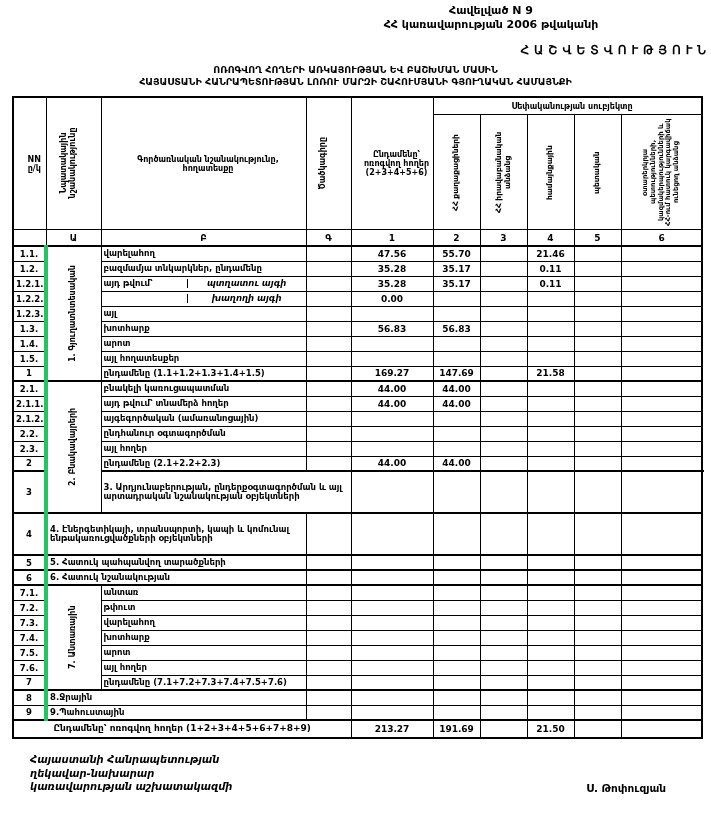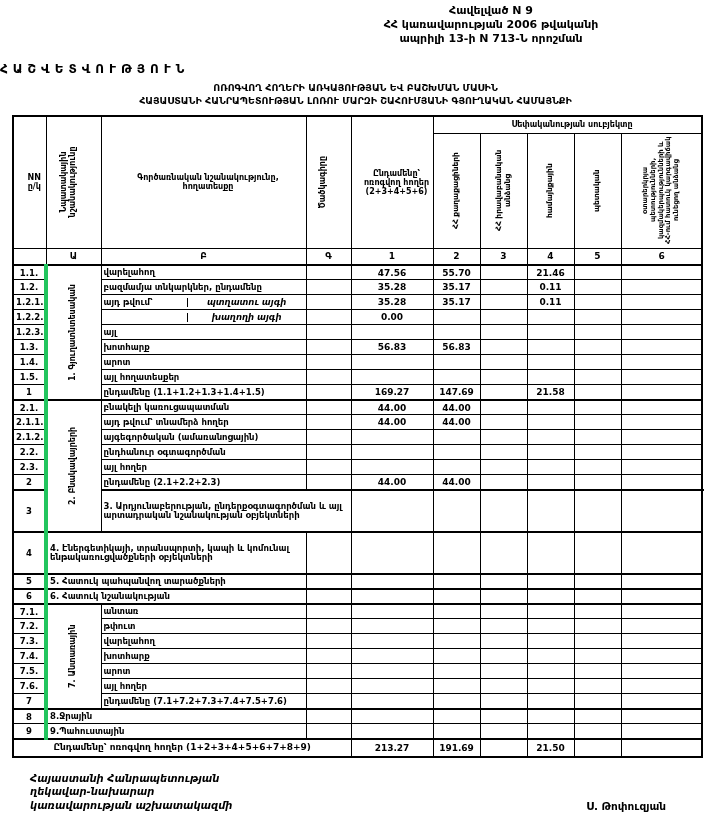--- a/index.html
+++ b/index.html
@@ -1,22 +1,22 @@
 <!DOCTYPE html>
 <html><head>
 <meta charset="utf-8">
 <style>
   html,body{margin:0;padding:0;}
   body{
     width:711px;height:834px;background:#ffffff;color:#000;
     font-family:"DejaVu Sans",sans-serif;font-weight:bold;
     -webkit-font-smoothing:none;
   }
-  .annex{width:380px;margin:4px 30px 17px auto;text-align:center;font-size:11px;line-height:1.25;}
-  .title{ text-align:left;font-size:12px;letter-spacing:5px;margin-top:8px;}
+  .annex{width:380px;margin:4px 30px 11px auto;text-align:center;font-size:11px;line-height:1.25;}
+  .title{ text-align:right;font-size:12px;letter-spacing:5px;margin-top:8px;font-family:Liberation Serif, serif;}
   .subtitle{text-align:center;font-size:9.5px;line-height:1.3;margin-top:6px;}
   .tablewrap{margin:8px 10px 0 12px;}
   table{border-collapse:collapse;table-layout:fixed;width:689px;border:2px solid #000;}
   col.c-nn{width:33px}col.c-purpose{width:55px}col.c-func{width:205px}col.c-code{width:45px}
   col.c-total{width:82px}col.c-o1,col.c-o2,col.c-o3,col.c-o4{width:47px}col.c-o5{width:81px}
   th,td{border:1px solid #000;padding:0 2px;overflow:hidden;font-weight:bold;}
   thead th{font-size:7.5px;line-height:1.15;text-align:center;vertical-align:middle;font-weight:bold;}
   .group-row th{height:16px;font-size:8px;padding-left:11px;}
   .vhead{writing-mode:vertical-rl;transform:rotate(180deg);height:110px;font-size:7.5px;padding:2px 0;}
   .vhead.small{font-size:6.8px;}
@@ -39,21 +39,20 @@
   .footer{display:flex;justify-content:space-between;align-items:flex-end;padding:0 45px 0 30px;margin-top:14px;}
   .footer .left{font-size:10px;line-height:1.35;font-style:italic;}
   .footer .right{font-size:10.5px;}
 </style>
 </head>
 <body>
 
 <div class="annex">
   <div>Հավելված N 9</div>
   <div>ՀՀ կառավարության 2006 թվականի</div>
-  <div>ապրիլի 13-ի N 713-Ն որոշման</div>
 </div>
 
 <div class="title">ՀԱՇՎԵՏՎՈՒԹՅՈՒՆ</div>
 <div class="subtitle">
   <div>ՈՌՈԳՎՈՂ ՀՈՂԵՐԻ ԱՌԿԱՅՈՒԹՅԱՆ ԵՎ ԲԱՇԽՄԱՆ ՄԱՍԻՆ</div>
   <div>ՀԱՅԱՍՏԱՆԻ ՀԱՆՐԱՊԵՏՈՒԹՅԱՆ ԼՈՌՈՒ ՄԱՐԶԻ ՇԱՀՈՒՄՅԱՆԻ ԳՅՈՒՂԱԿԱՆ ՀԱՄԱՅՆՔԻ</div>
 </div>
 
 <div class="tablewrap">
 <table>

